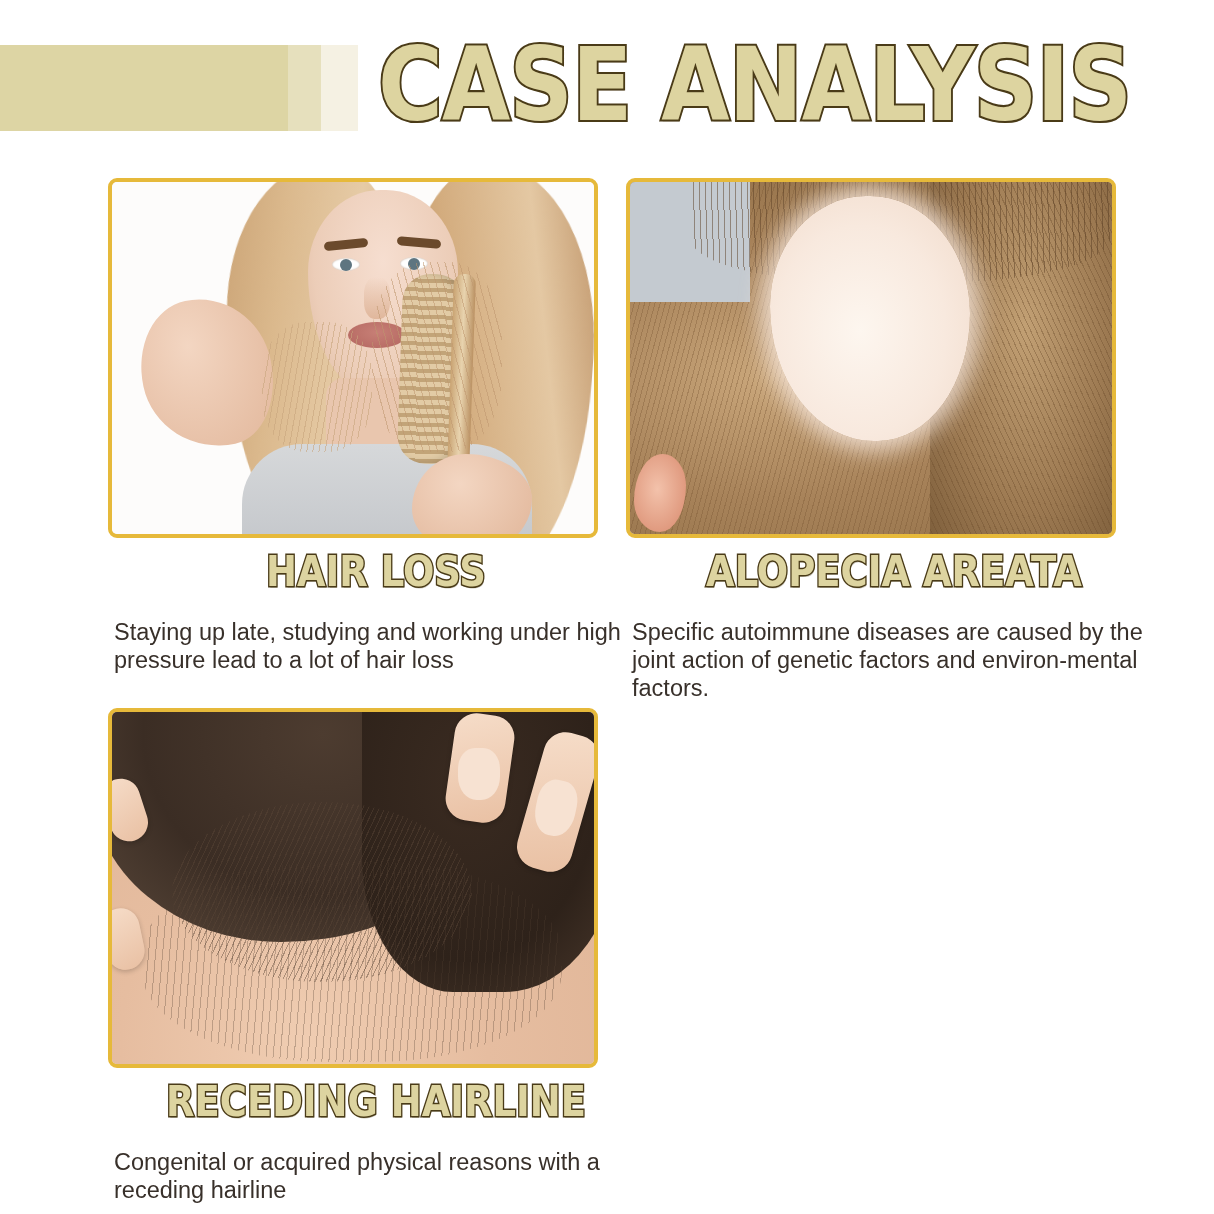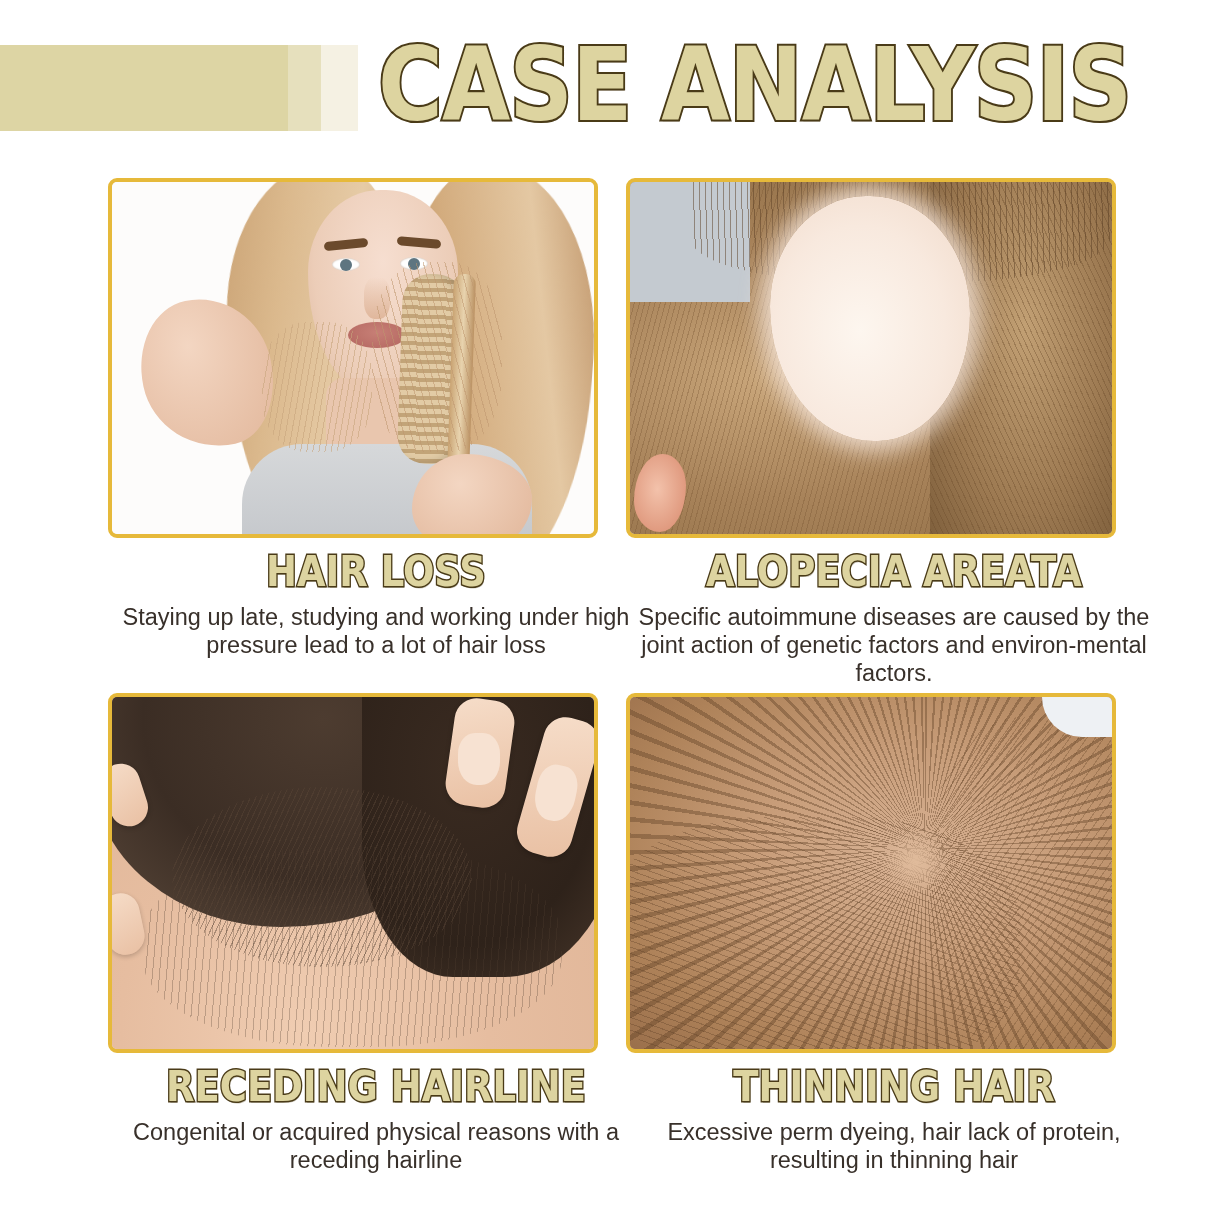--- a/index.html
+++ b/index.html
@@ -269,22 +269,21 @@
     letter-spacing: 0px;
     transform: scaleX(0.88);
     color: #ddd4a0;
     -webkit-text-stroke: 3px #4a3b18;
     paint-order: stroke fill;
     white-space: nowrap;
     text-shadow: 1px 2px 0 rgba(74,59,24,0.30);
   }
   .case-desc {
     display: block;
-    text-align: center;
-    margin-top: 9px;
+    margin-top: 24px;
     font-family: "Liberation Sans", sans-serif;
     font-size: 23.5px;
     line-height: 28px;
     color: #38302a;
     padding: 0 6px;
   }
 </style>
 </head>
 <body>
 
@@ -355,28 +354,14 @@
         <div class="finger f1"></div>
         <div class="finger f2"></div>
         <div class="nail n1"></div>
         <div class="nail n2"></div>
       </div>
     </div>
     <span class="case-title">RECEDING HAIRLINE</span>
     <span class="case-desc">Congenital or acquired physical reasons with a receding hairline</span>
   </div>
 
-  <div class="case">
-    <div class="photo">
-      <div class="scene ph4">
-        <div class="scalp"></div>
-        <div class="radial"></div>
-        <div class="sweep1"></div>
-        <div class="sweep2"></div>
-        <div class="whorl"></div>
-        <div class="sky"></div>
-      </div>
-    </div>
-    <span class="case-title">THINNING HAIR</span>
-    <span class="case-desc">Excessive perm dyeing, hair lack of protein, resulting in thinning hair</span>
-  </div>
 
 </div>
 
 </body></html>

